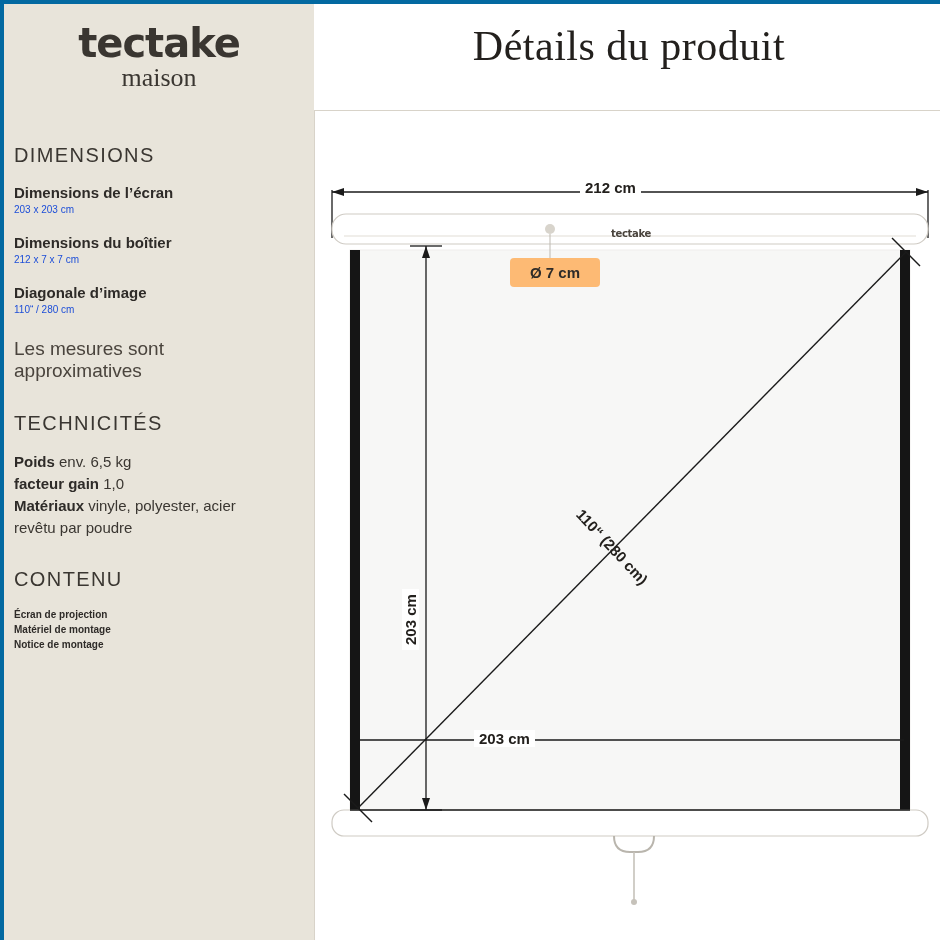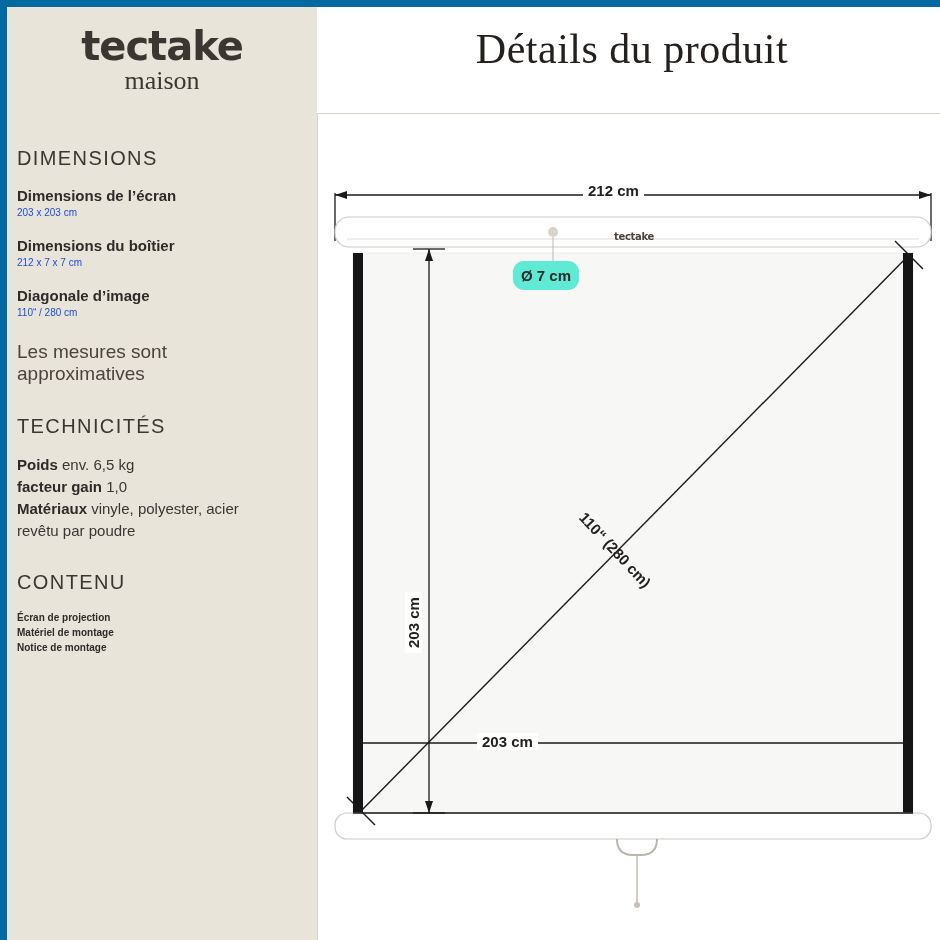--- a/index.html
+++ b/index.html
@@ -12,21 +12,21 @@
     background: #ffffff;
     font-family: "Liberation Sans", sans-serif;
     color: #2e2b28;
     overflow: hidden;
   }
   .page {
     position: relative;
     width: 940px;
     height: 940px;
     box-sizing: border-box;
-    border: 7px solid #0369a1;
+    border: 4px solid #0369a1;
   }
 
   
   .left-col {
     position: absolute;
     left: 0;
     top: 0;
     width: 310px;
     height: 940px;
     background: #ffffff;
@@ -155,23 +155,23 @@
     top: 106px;
     width: 630px;
     height: 834px;
   }
   .diagram svg { display: block; }
 
   .callout {
     position: absolute;
     left: 196px;
     top: 148px;
-    background: #5eead4;
-    border-radius: 11px;
-    padding: 6px 8px;
+    background: #fdba74;
+    border-radius: 4px;
+    padding: 6px 20px;
     font-size: 15px;
     font-weight: bold;
     color: #2e2b28;
     white-space: nowrap;
   }
   .dim-label {
     position: absolute;
     font-size: 15px;
     font-weight: bold;
     color: #23201d;

